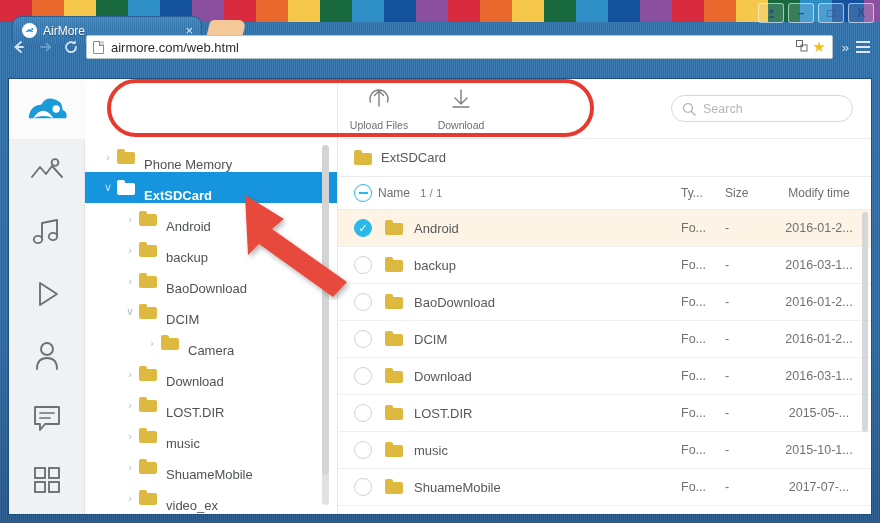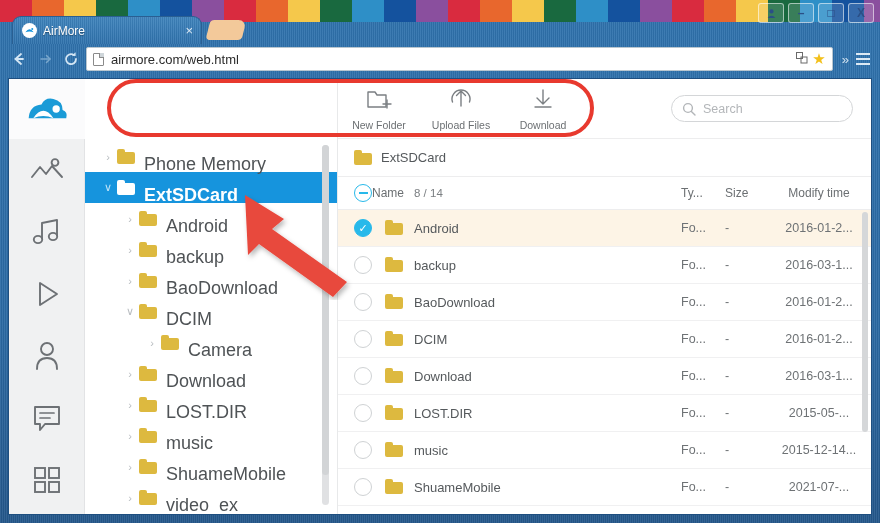--- a/index.html
+++ b/index.html
@@ -89,21 +89,21 @@
     border: 1px solid rgba(255,255,255,.55);
     border-radius: 3px;
     background: rgba(255,255,255,.14);
     display: flex; align-items: center; justify-content: center;
     color: #2b4f86; font-size: 12px; font-weight: bold;
     cursor: pointer;
   }
 
   
   #urlrow {
-    position: absolute; left: 6px; top: 44px;
+    position: absolute; left: 6px; top: 32px;
     width: 868px; height: 30px;
     display: flex; align-items: center;
     z-index: 5;
   }
   .navbtn {
     width: 26px; height: 26px;
     display: flex; align-items: center; justify-content: center;
     color: #bcd6ea; font-size: 17px;
     cursor: pointer; flex: 0 0 auto;
   }
@@ -190,21 +190,21 @@
     position: relative;
   }
   .treerow .fold i {
     position: absolute; left:0; top:2px;
     width: 18px; height: 12px; background: #ddb93f; border-radius: 0 2px 2px 2px;
   }
   .treerow .fold i:before {
     content:""; position:absolute; left:0; top:-3px;
     width:8px; height:4px; background:#ddb93f; border-radius:2px 2px 0 0;
   }
-  .treerow .tlabel { font-size: 18px; color: #4f5356; margin-top: 16px; }
+  .treerow .tlabel { font-size: 13px; color: #4f5356; margin-top: 16px; }
   .treerow.selected {
     background: #1694dd;
   }
   .treerow.selected .tlabel { color: #ffffff; font-weight: bold; }
   .treerow.selected .arrow { color: #bfe3f8; }
   .treerow.selected .fold i,
   .treerow.selected .fold i:before { background: #ffffff; }
   .treerow.d1 { padding-left: 14px; }
   .treerow.d2 { padding-left: 36px; }
   .treerow.d3 { padding-left: 58px; }
@@ -275,21 +275,21 @@
     border-bottom: 1px solid #ededee;
     font-size: 12px; color: #6b6f72;
   }
   .ck {
     width: 18px; height: 18px; border-radius: 50%;
     border: 1.5px solid #28b9ea; flex: 0 0 auto;
     display: flex; align-items: center; justify-content: center;
     margin-left: 16px; cursor: pointer;
   }
   .ck .dash { width: 9px; height: 1.6px; background: #28b9ea; }
-  #colhead .cname { margin-left: 0; }
+  #colhead .cname { margin-left: 6px; }
   #colhead .ccount { margin-left: 10px; font-size: 11.5px; color: #7b7f82; }
   #colhead .cflex { flex: 1 1 auto; }
   .col-ty { width: 44px; text-align: left; }
   .col-size { width: 42px; text-align: left; }
   .col-mod { width: 104px; text-align: center; }
 
   
   #rows { flex: 1 1 auto; position: relative; overflow: hidden; }
   .frow {
     height: 37px; display: flex; align-items: center;
@@ -589,27 +589,20 @@
       </div>
       <div id="treedivider"></div>
     </div>
 
     <div id="right">
 
       <div id="toolbar">
         <div id="tbitems" style="display:flex">
             <div class="tbitem">
               <span><svg width="26" height="24" viewBox="0 0 26 24">
-                  <path d="M2 5 L9 5 L11 8 L20 8 L20 20 L2 20 Z" stroke="#7b7f83" stroke-width="1.4" fill="none" stroke-linejoin="round"></path>
-                  <path d="M21 13 L21 21 M17 17 L25 17" stroke="#7b7f83" stroke-width="1.4" stroke-linecap="round"></path>
-                </svg></span>
-              <span class="tblabel">New Folder</span>
-            </div>
-            <div class="tbitem">
-              <span><svg width="26" height="24" viewBox="0 0 26 24">
                   <path d="M4.5 15 A9 9 0 1 1 21.5 15" stroke="#7b7f83" stroke-width="1.4" fill="none" stroke-linecap="round"></path>
                   <path d="M13 19 L13 4 M8.5 8.5 L13 4 L17.5 8.5" stroke="#7b7f83" stroke-width="1.4" fill="none" stroke-linecap="round" stroke-linejoin="round"></path>
                 </svg></span>
               <span class="tblabel">Upload Files</span>
             </div>
             <div class="tbitem">
               <span><svg width="26" height="24" viewBox="0 0 26 24">
                   <path d="M13 3 L13 17 M7 11 L13 17 L19 11" stroke="#7b7f83" stroke-width="1.4" fill="none" stroke-linecap="round" stroke-linejoin="round"></path>
                   <path d="M5 20 L21 20" stroke="#7b7f83" stroke-width="1.4" stroke-linecap="round"></path>
                 </svg></span>
@@ -632,21 +625,21 @@
             <i></i>
           </span>
         <span class="ctext">ExtSDCard</span>
       </div>
 
       <div id="colhead">
         <div class="ck">
           <span class="dash"></span>
         </div>
         <span class="cname">Name</span>
-        <span class="ccount">8 / 14</span>
+        <span class="ccount">1 / 1</span>
         <span class="cflex"></span>
         <span class="col-ty">Ty...</span>
         <span class="col-size">Size</span>
         <span class="col-mod">Modify time</span>
       </div>
 
       <div id="rows">
         <div id="rowlist">
             <div class="frow sel">
               <span class="rck">✓</span>
@@ -709,31 +702,31 @@
               <span class="c col-mod">2015-05-...</span>
             </div>
             <div class="frow">
               <span class="rck"></span>
               <span class="fold">
                 <i></i>
               </span>
               <span class="fname">music</span>
               <span class="c col-ty">Fo...</span>
               <span class="c col-size">-</span>
-              <span class="c col-mod">2015-12-14...</span>
+              <span class="c col-mod">2015-10-1...</span>
             </div>
             <div class="frow">
               <span class="rck"></span>
               <span class="fold">
                 <i></i>
               </span>
               <span class="fname">ShuameMobile</span>
               <span class="c col-ty">Fo...</span>
               <span class="c col-size">-</span>
-              <span class="c col-mod">2021-07-...</span>
+              <span class="c col-mod">2017-07-...</span>
             </div>
           </div>
         <div id="rowscroll"></div>
       </div>
     </div>
   </div>
 
   <div id="ellipse"></div>
   <svg id="arrow" viewBox="0 0 130 115">
     <defs>

